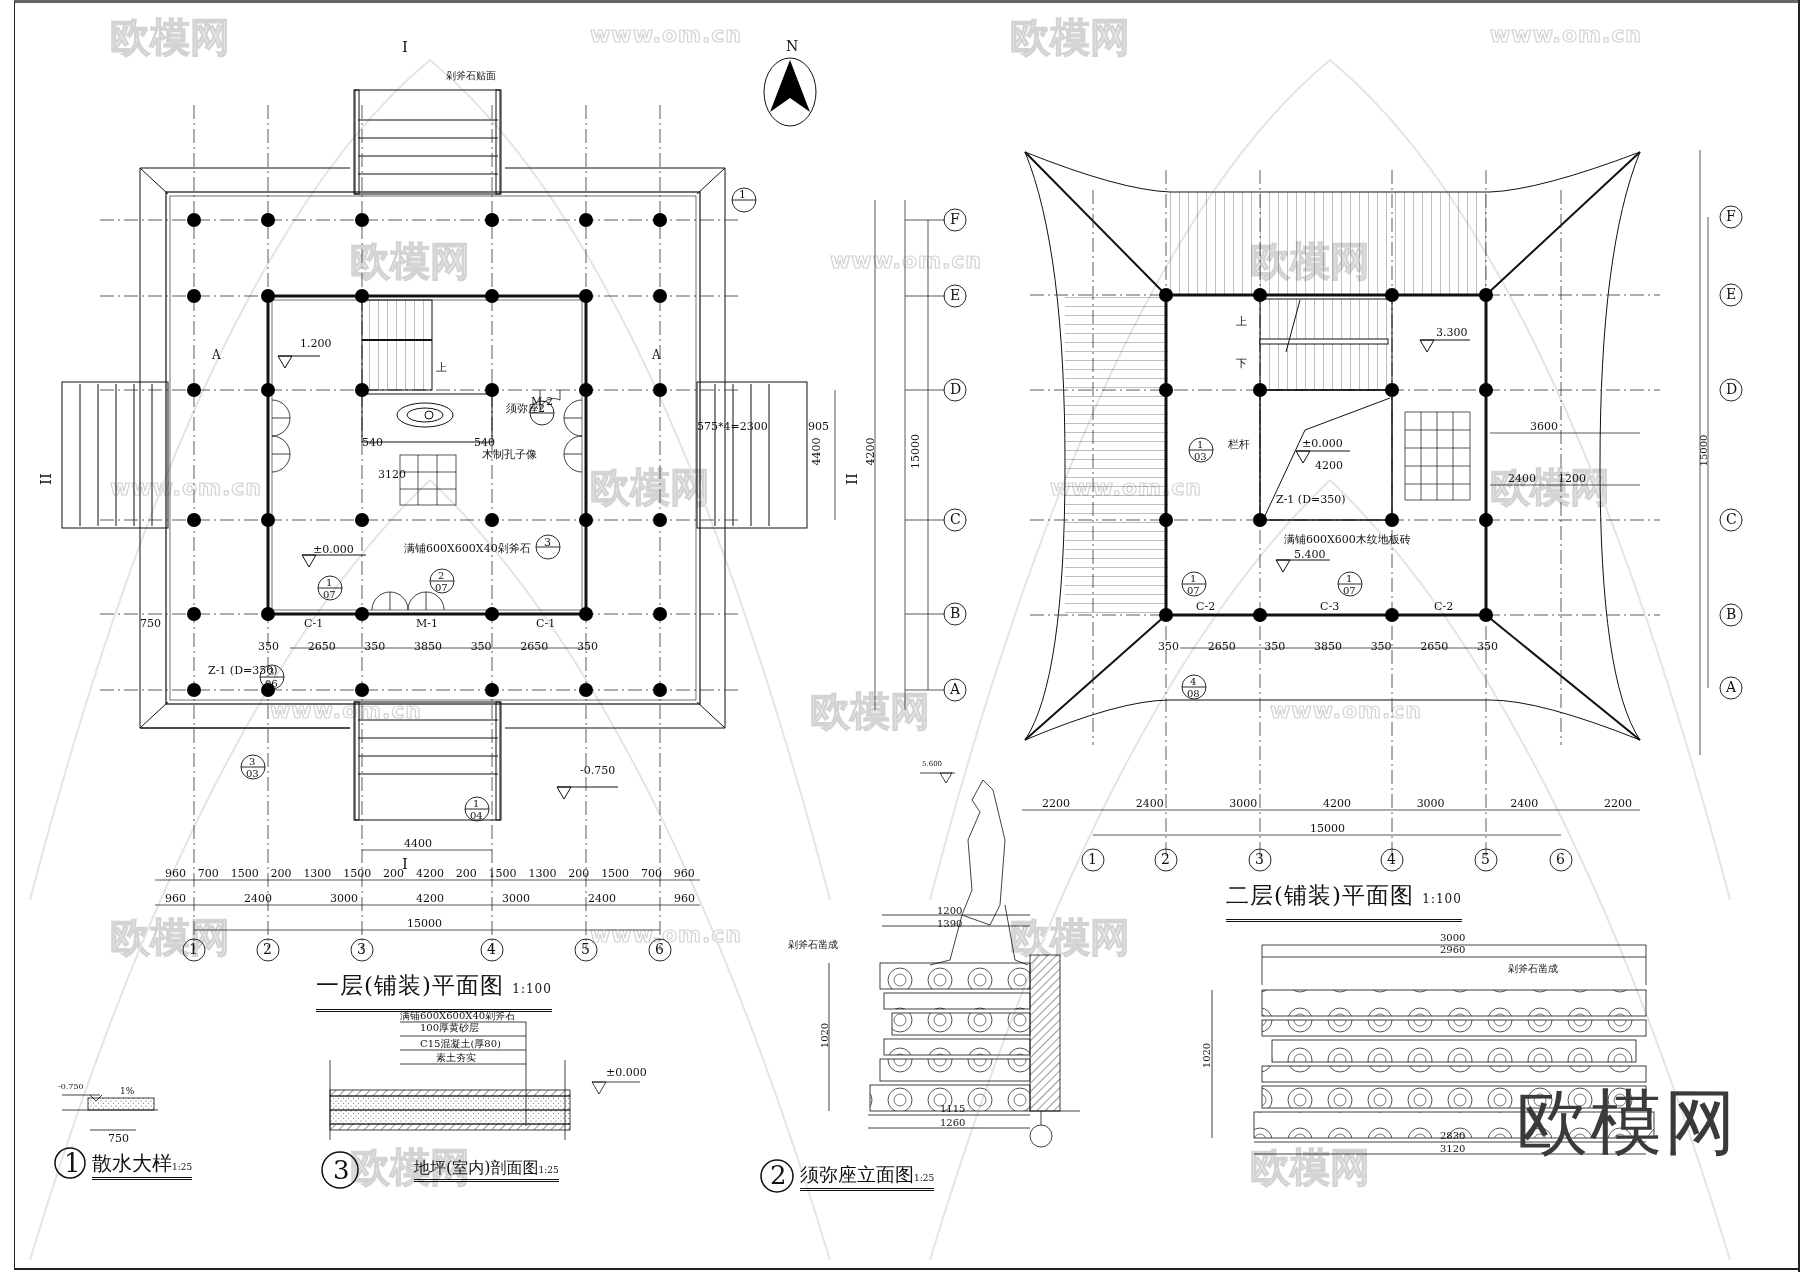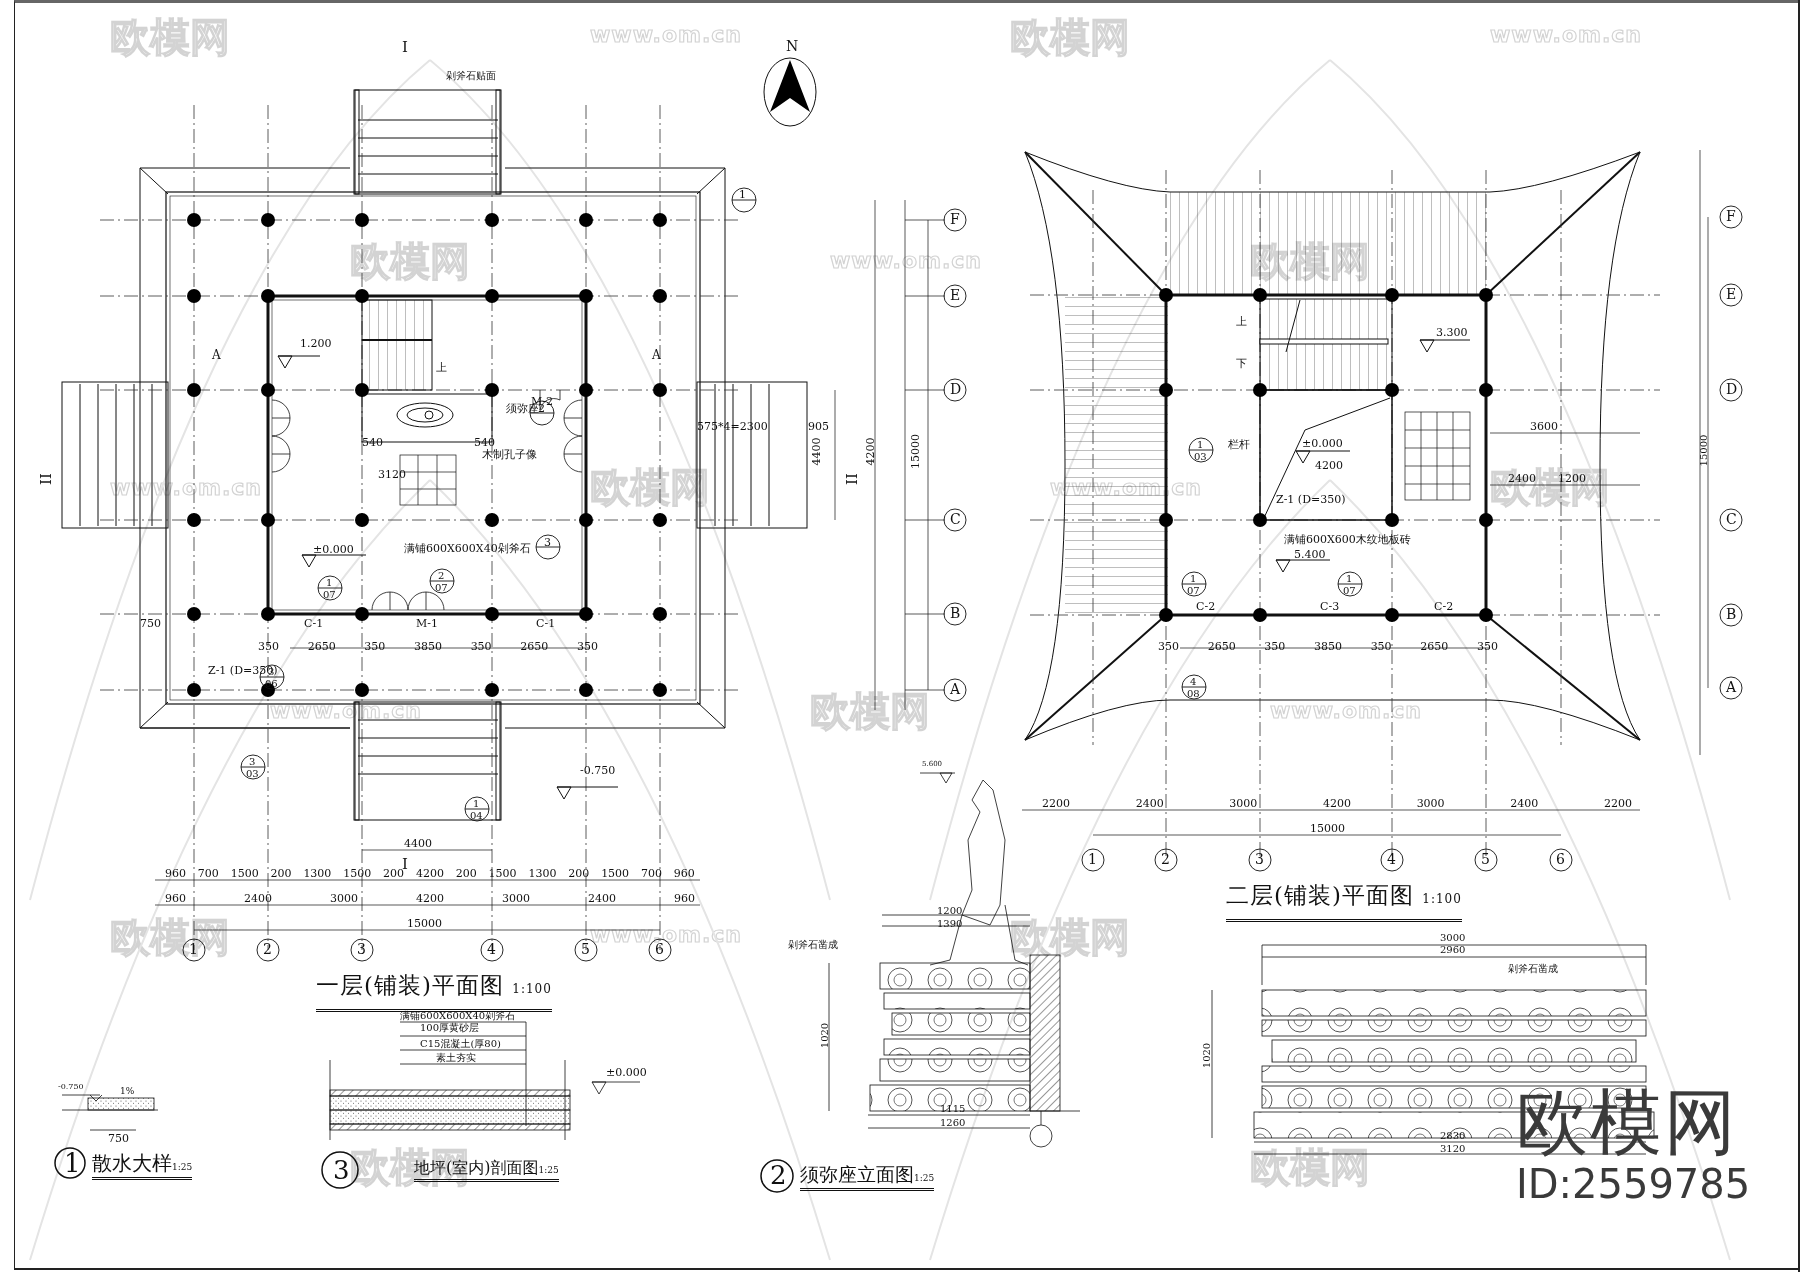--- a/index.html
+++ b/index.html
@@ -642,15 +642,14 @@
 
   <span class="t" style="left:1440px;top:932px;font-size:10px;">3000</span>
   <span class="t" style="left:1440px;top:944px;font-size:10px;">2960</span>
   <span class="t" style="left:1508px;top:962px;font-size:10px;">剁斧石凿成</span>
   <span class="t" style="left:1194px;top:1050px;font-size:10px;transform:rotate(-90deg);">1020</span>
   <span class="t" style="left:1440px;top:1130px;font-size:10px;">2830</span>
   <span class="t" style="left:1440px;top:1143px;font-size:10px;">3120</span>
 
   <div class="brand">
     <div class="big">欧模网</div>
-    <div class="id">ID:2559785</div>
   </div>
 </div>
 
 </body></html>

